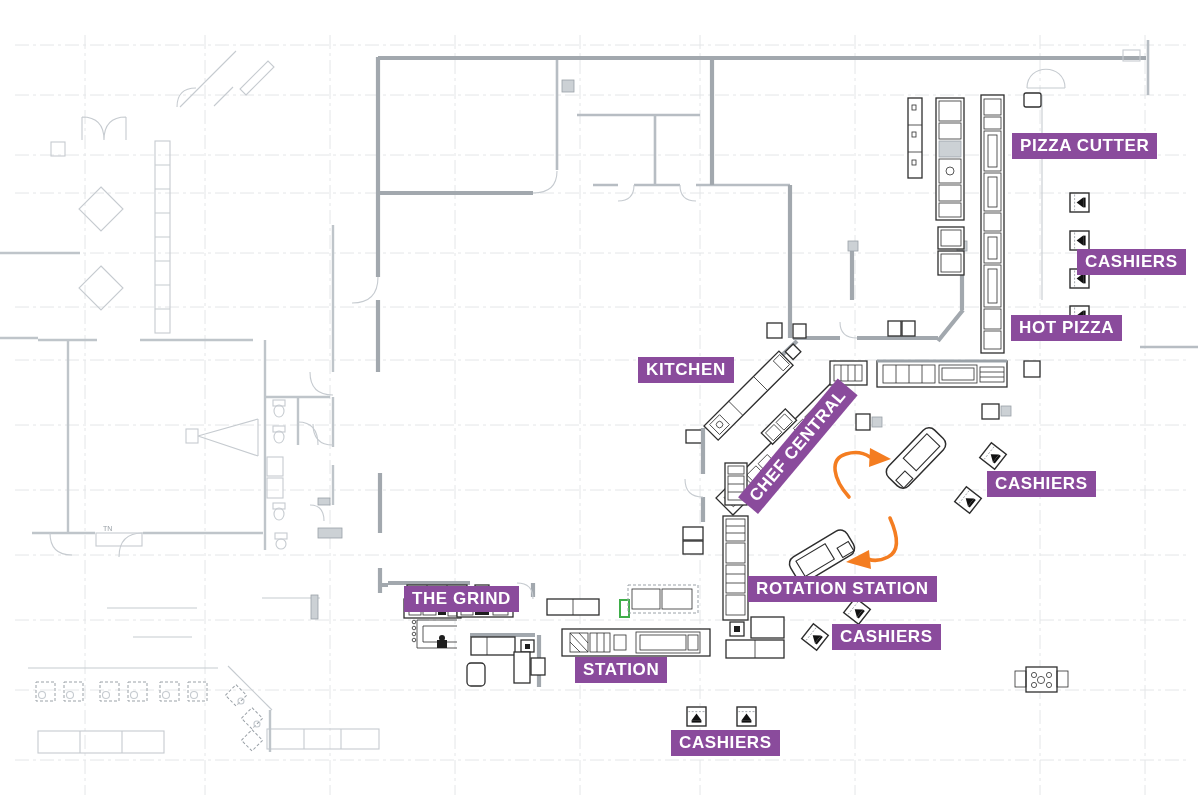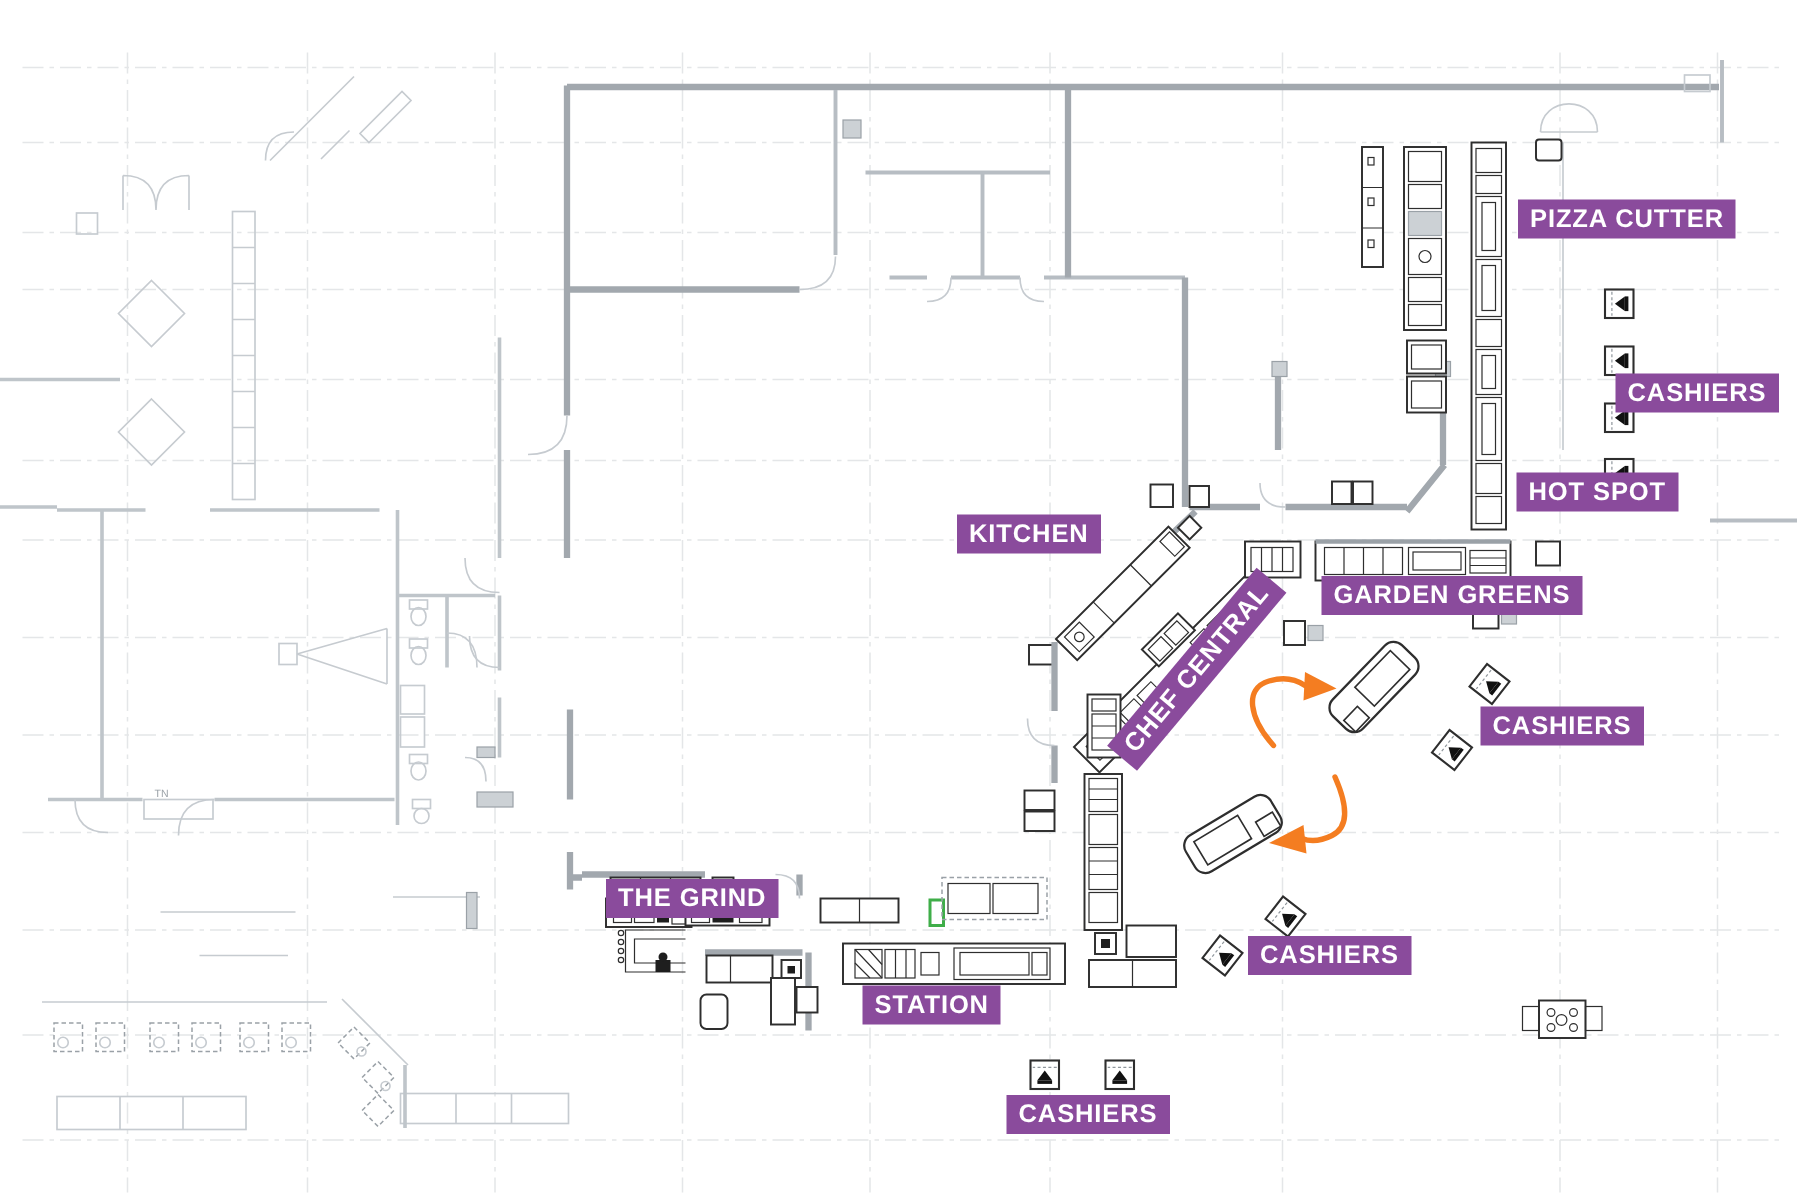--- a/index.html
+++ b/index.html
@@ -343,22 +343,22 @@
     <polygon points="870,448 891,459 869,467" fill="#f47d21"></polygon>
     <path class="org" d="M890,518 C898,536 900,551 888,557 C880,561 873,561 868,559"></path>
     <polygon points="869,550 846,562 871,569" fill="#f47d21"></polygon>
   </g>
 
   <text x="103" y="531" font-size="7" fill="#9aa1a7">TN</text>
 </svg>
 
   <div class="station-label" style="left:1012px;top:133px">PIZZA CUTTER</div>
   <div class="station-label" style="left:1077px;top:249px">CASHIERS</div>
-  <div class="station-label" style="left:1011px;top:315px">HOT SPOT</div>
-  <div class="station-label" style="left:881px;top:384px">GARDEN GREENS</div>
-  <div class="station-label" style="left:638px;top:343px">KITCHEN</div>
+  <div class="station-label" style="left:1011px;top:315px">HOT PIZZA</div>
+  <div class="station-label" style="left:638px;top:357px">KITCHEN</div>
   <div class="station-label rotated" style="left:798px;top:446px">CHEF CENTRAL</div>
   <div class="station-label" style="left:987px;top:471px">CASHIERS</div>
+  <div class="station-label" style="left:748px;top:576px">ROTATION STATION</div>
   <div class="station-label" style="left:832px;top:624px">CASHIERS</div>
   <div class="station-label" style="left:404px;top:586px">THE GRIND</div>
   <div class="station-label" style="left:575px;top:657px">STATION</div>
   <div class="station-label" style="left:671px;top:730px">CASHIERS</div>
 </div>
 
 </body></html>

